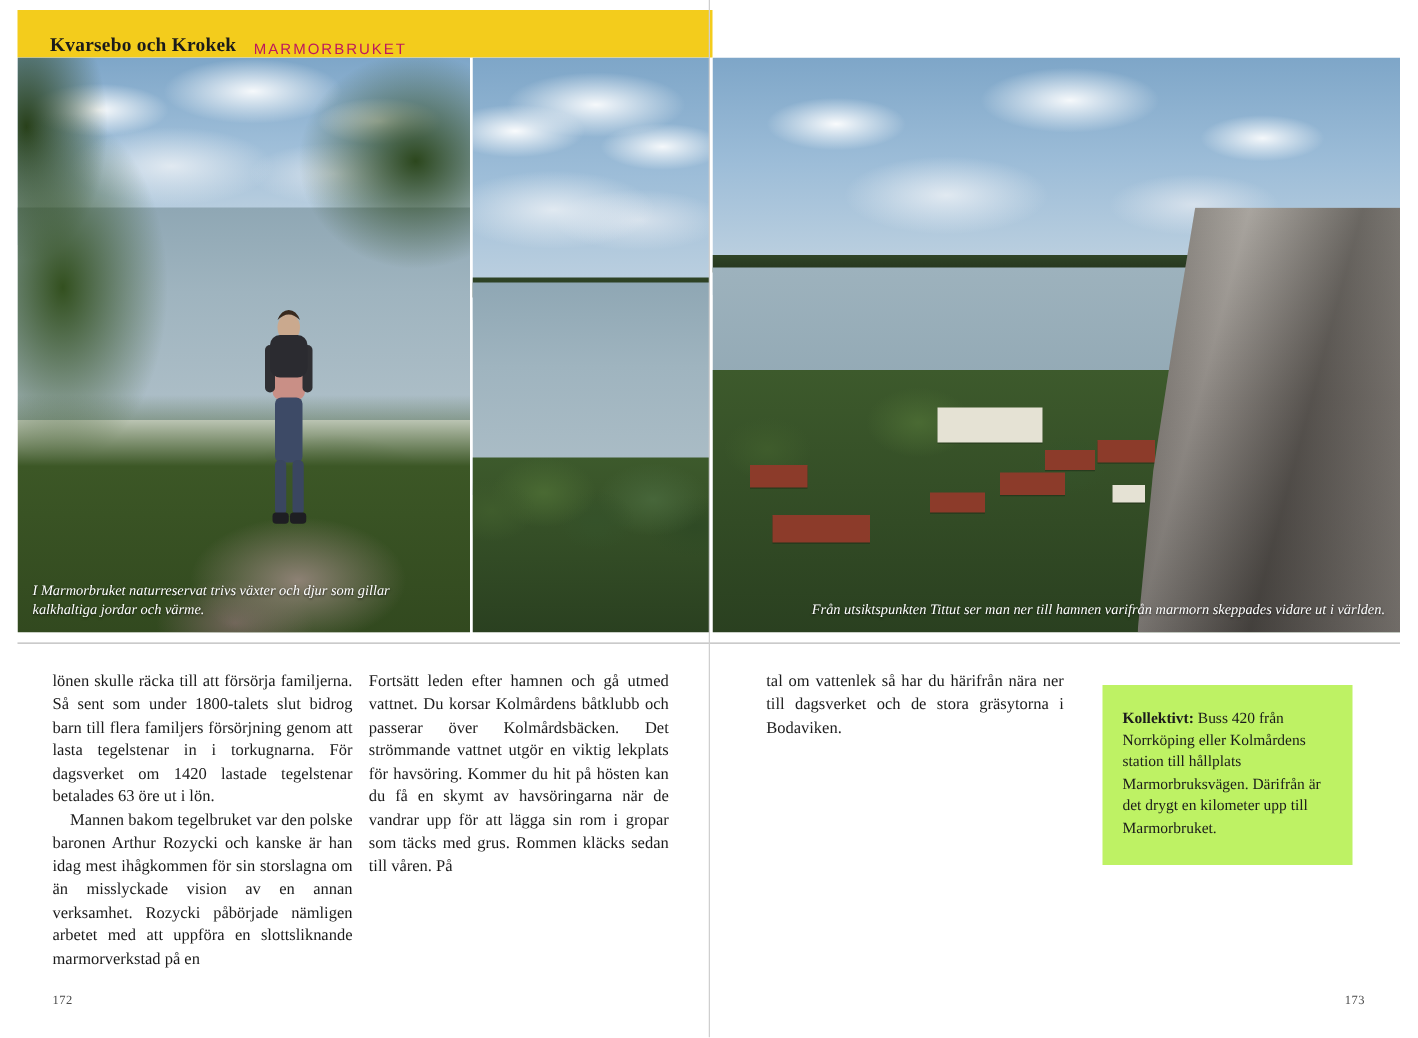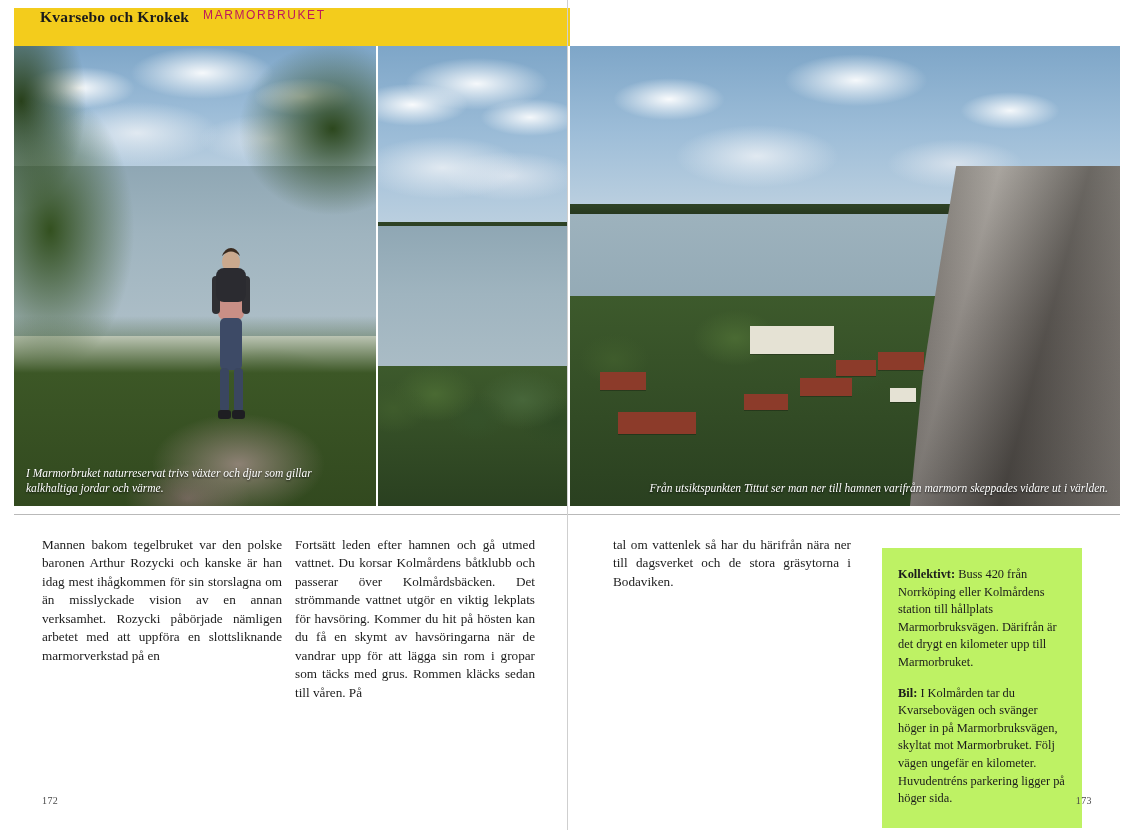--- a/index.html
+++ b/index.html
@@ -23,21 +23,21 @@
 
   
   .header-band {
     position: absolute;
     left: 14px;
     top: 8px;
     width: 556px;
     height: 38px;
     background: #f3cc1c;
     display: flex;
-    align-items: flex-start;
+    align-items: flex-end;
     padding-left: 26px;
     box-sizing: border-box;
   }
   .header-title {
     font-family: "Liberation Serif", serif;
     font-weight: bold;
     font-size: 15.5px;
     color: #1b1b1b;
     letter-spacing: 0.2px;
   }
@@ -289,36 +289,34 @@
 
       <div class="pc-rock"></div>
       <div class="caption right-align">Från utsiktspunkten Tittut ser man ner till hamnen varifrån marmorn skeppades vidare ut i världen.</div>
     </div>
   </div>
 
   <div class="text-rule"></div>
   <div class="gutter-line"></div>
 
   <div class="col col-1">
+    <p>lönen skulle räcka till att försörja familjerna. Så sent som under 1800-talets slut bidrog barn till flera familjers försörjning genom att lasta tegelstenar in i torkugnarna. För dagsverket om 1420 lastade tegelstenar betalades 63 öre ut i lön.</p>
     <p>Mannen bakom tegelbruket var den polske baronen Arthur Rozycki och kanske är han idag mest ihågkommen för sin storslagna om än misslyckade vision av en annan verksamhet. Rozycki påbörjade nämligen arbetet med att uppföra en slottsliknande marmorverkstad på en</p>
   </div>
 
   <div class="col col-2">
     <p>Fortsätt leden efter hamnen och gå utmed vattnet. Du korsar Kolmårdens båtklubb och passerar över Kolmårdsbäcken. Det strömmande vattnet utgör en viktig lekplats för havsöring. Kommer du hit på hösten kan du få en skymt av havsöringarna när de vandrar upp för att lägga sin rom i gropar som täcks med grus. Rommen kläcks sedan till våren. På</p>
   </div>
 
   <div class="col col-3">
     <p>tal om vattenlek så har du härifrån nära ner till dagsverket och de stora gräsytorna i Bodaviken.</p>
   </div>
 
   <div class="factbox">
     <p>
       <span class="fact-label">Kollektivt:</span><span> Buss 420 från Norrköping eller Kolmårdens station till hållplats Marmorbruksvägen. Därifrån är det drygt en kilometer upp till Marmorbruket.</span>
     </p>
-    <p>
-      <span class="fact-label">Bil:</span><span> I Kolmården tar du Kvarsebovägen och svänger höger in på Marmorbruksvägen, skyltat mot Marmorbruket. Följ vägen ungefär en kilometer. Huvudentréns parkering ligger på höger sida.</span>
-    </p>
   </div>
 
   <div class="folio folio-left">172</div>
   <div class="folio folio-right">173</div>
 
 </div>
 
 </body></html>

